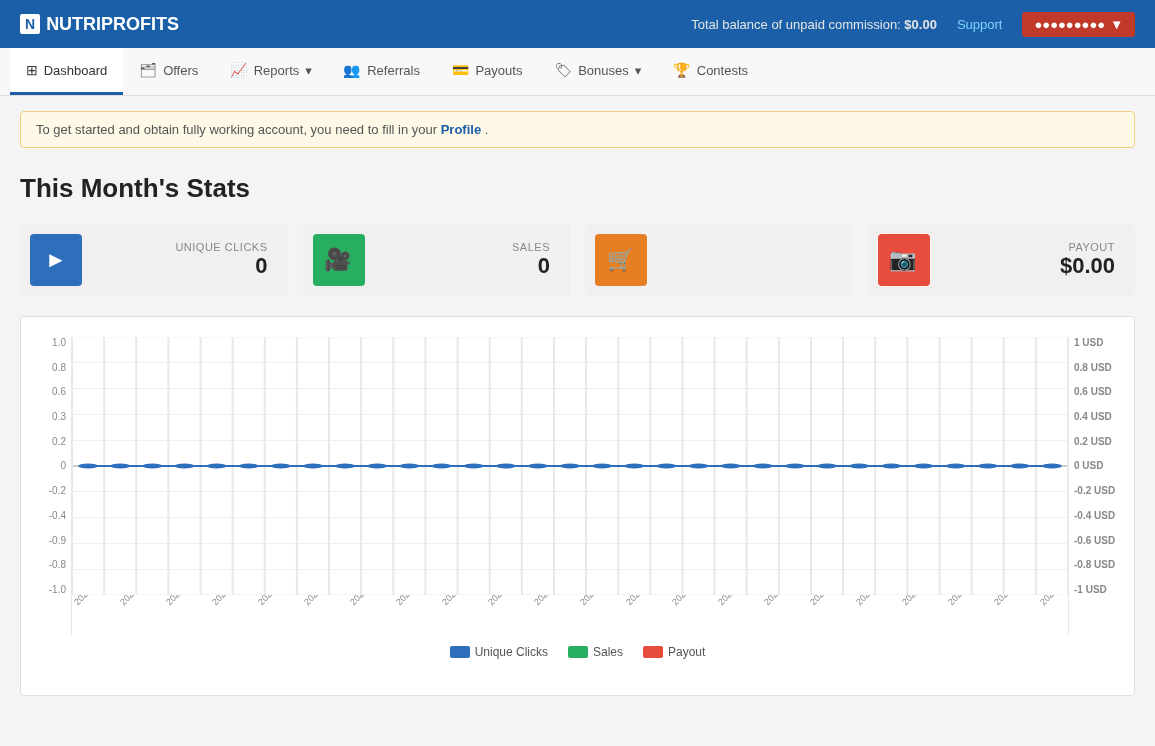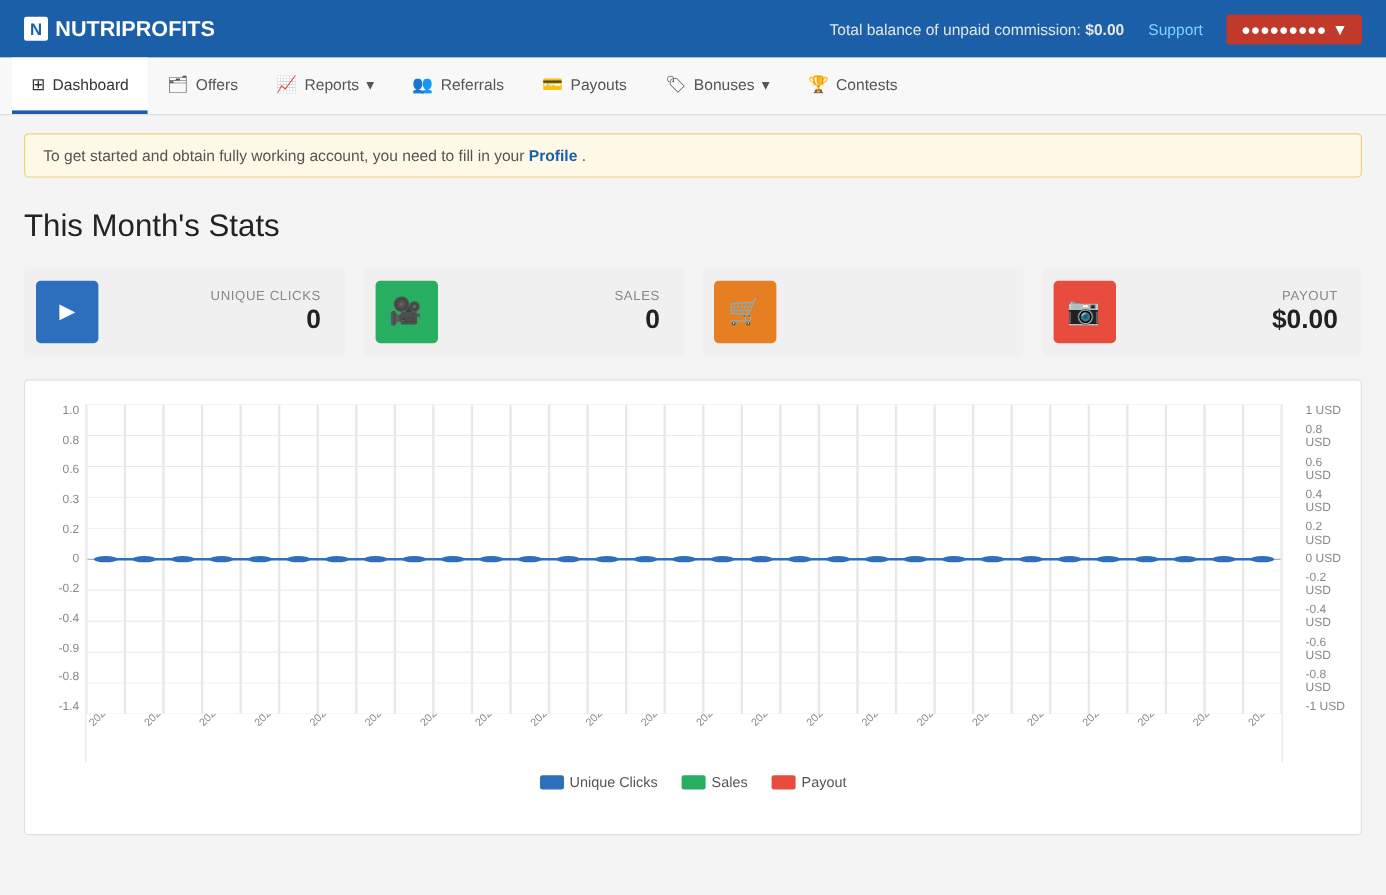--- a/index.html
+++ b/index.html
@@ -86,21 +86,21 @@
       border-radius: 4px;
       font-size: 13px;
       color: #555;
     }
     .alert-banner a { color: #1a5fa8; text-decoration: none; font-weight: bold; }
 
     
     .content { padding: 10px 20px; }
     .page-title {
       font-size: 26px;
-      font-weight: 400;
+      font-weight: 700;
       color: #222;
       margin-bottom: 20px;
     }
 
     
     .stats-row {
       display: flex;
       gap: 15px;
       margin-bottom: 20px;
     }
@@ -171,24 +171,25 @@
       color: #888;
       height: calc(100% - 40px);
       padding-bottom: 0;
     }
     .y-axis-right {
       width: 55px;
       display: flex;
       flex-direction: column;
       justify-content: space-between;
       align-items: flex-start;
-      padding-left: 19px;
+      padding-left: 5px;
       font-size: 10px;
       color: #888;
       height: calc(100% - 40px);
+      font-weight: bold;
     }
     .chart-plot-area {
       flex: 1;
       position: relative;
       border-left: 1px solid #e8e8e8;
       border-right: 1px solid #e8e8e8;
     }
     svg.chart-svg {
       position: absolute;
       top: 0; left: 0;
@@ -339,21 +340,21 @@
           <span>1.0</span>
           <span>0.8</span>
           <span>0.6</span>
           <span>0.3</span>
           <span>0.2</span>
           <span>0</span>
           <span>-0.2</span>
           <span>-0.4</span>
           <span>-0.9</span>
           <span>-0.8</span>
-          <span>-1.4</span>
+          <span>-1.0</span>
         </div>
 
       <div class="chart-plot-area" id="plot-area">
         <svg class="chart-svg" id="chart-svg" viewBox="0 0 100 100" preserveAspectRatio="none">
             <line x1="0" x2="100" y1="0" y2="0" stroke="#e0e0e0" stroke-width="0.2"></line>
             <line x1="0" x2="100" y1="9.999999999999998" y2="9.999999999999998" stroke="#e0e0e0" stroke-width="0.2"></line>
             <line x1="0" x2="100" y1="20" y2="20" stroke="#e0e0e0" stroke-width="0.2"></line>
             <line x1="0" x2="100" y1="30" y2="30" stroke="#e0e0e0" stroke-width="0.2"></line>
             <line x1="0" x2="100" y1="40" y2="40" stroke="#e0e0e0" stroke-width="0.2"></line>
             <line x1="0" x2="100" y1="50" y2="50" stroke="#999" stroke-width="0.3"></line>

